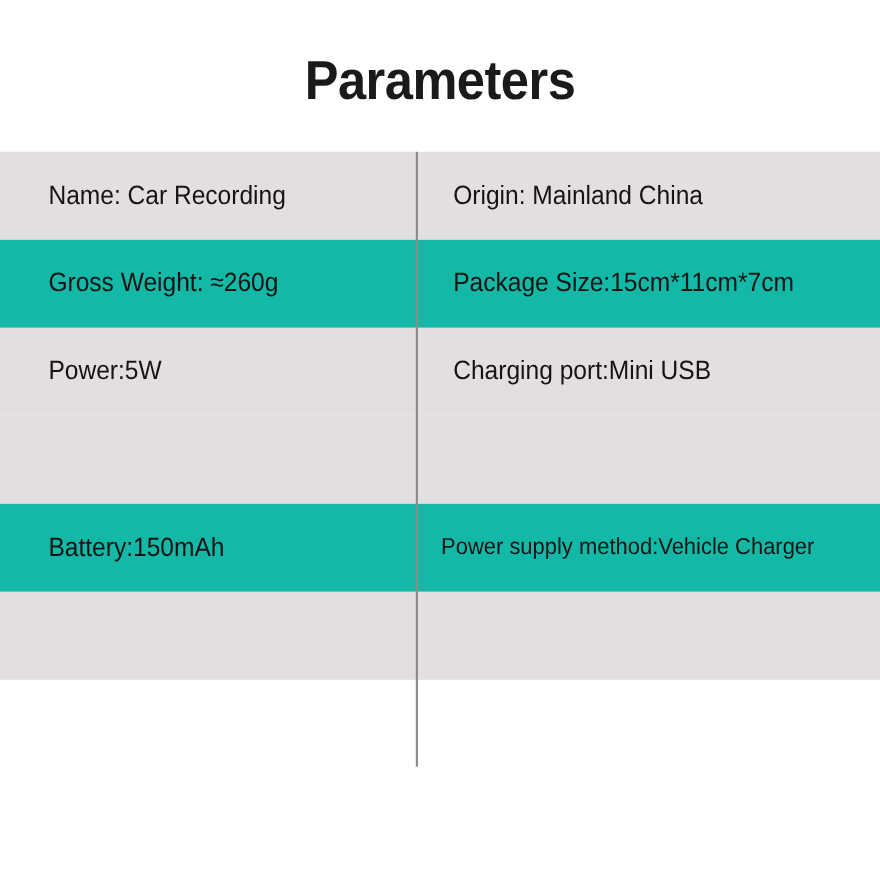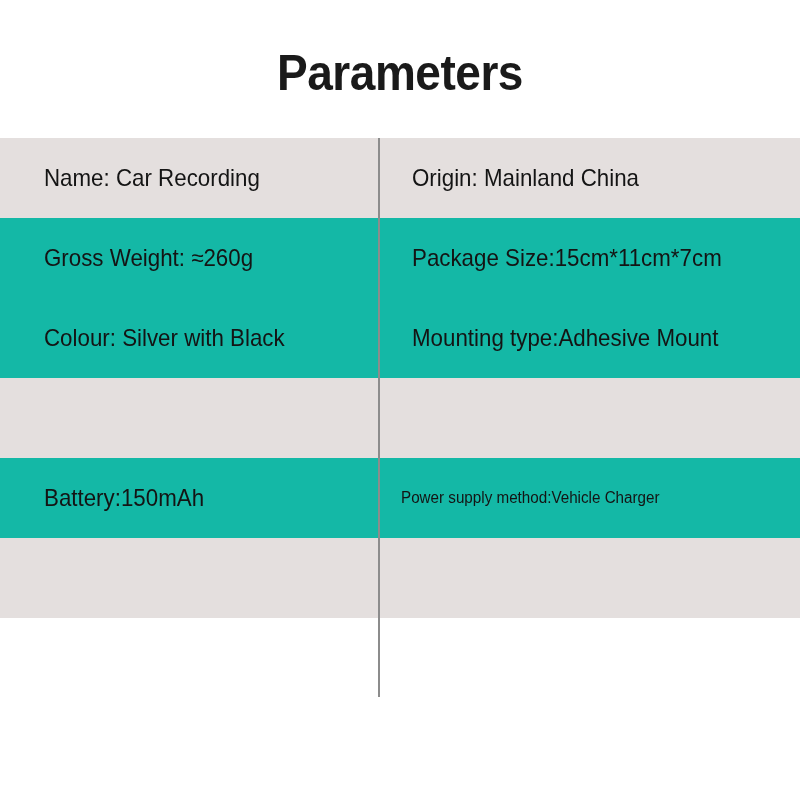--- a/index.html
+++ b/index.html
@@ -76,21 +76,21 @@
   .cell span {
     display: inline-block;
     transform: scaleX(0.93);
     transform-origin: left center;
   }
   .row-last .cell-left span {
     transform: scaleX(0.93);
   }
   .row-last .cell-right {
     padding-left: 15px;
-    font-size: 16px;
+    font-size: 21px;
   }
   .row-last .cell-right span {
     transform: scaleX(0.95);
   }
   .divider {
     position: absolute;
     top: 138px;
     left: 378px;
     width: 2px;
     height: 559px;
@@ -117,29 +117,29 @@
 
     <div class="spec-row plain">
       <div class="cell cell-left">
           <span>Gross Weight: ≈260g</span>
         </div>
       <div class="cell cell-right">
           <span>Package Size:15cm*11cm*7cm</span>
         </div>
     </div>
 
-
-    <div class="spec-row plain">
+    <div class="spec-row shaded">
       <div class="cell cell-left">
-          <span>Colour: Silver with Black</span>
+          <span>Power:5W</span>
         </div>
       <div class="cell cell-right">
-          <span>Mounting type:Adhesive Mount</span>
+          <span>Charging port:Mini USB</span>
         </div>
     </div>
+
 
     <div class="spec-row shaded">
     </div>
 
     <div class="spec-row plain row-last">
       <div class="cell cell-left">
           <span>Battery:150mAh</span>
         </div>
       <div class="cell cell-right">
           <span>Power supply method:Vehicle Charger</span>

